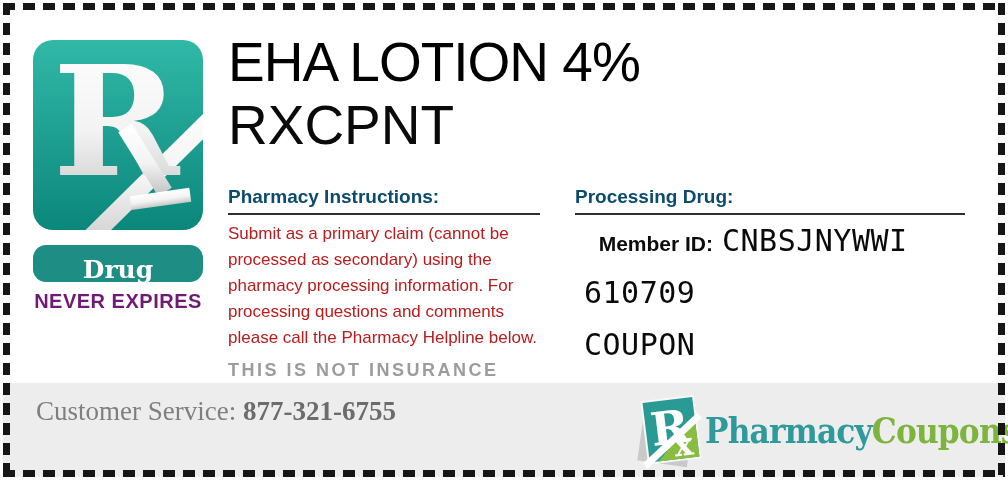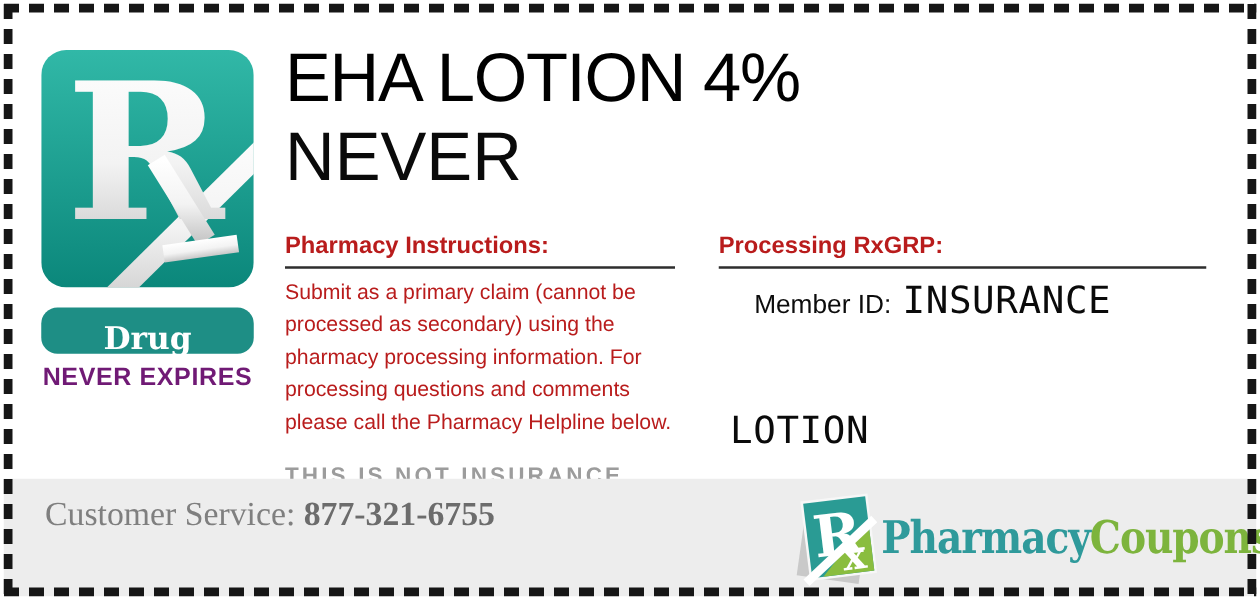--- a/index.html
+++ b/index.html
@@ -17,30 +17,30 @@
   .brand-col{position:absolute;left:33px;top:40px;width:170px;text-align:center;}
   .rx-badge{margin-top:11px;height:37px;line-height:49px;border-radius:13px;background:#1e8e85;
     color:#fff;font-family:"DejaVu Serif","Liberation Serif",serif;font-weight:bold;font-size:25px;}
   .never{margin-top:8px;color:#701a75;font-weight:bold;font-size:20px;letter-spacing:.5px;}
 
   
   .title{position:absolute;left:228px;top:31px;margin:0;font-size:55px;line-height:63px;font-weight:normal;color:#000;letter-spacing:-1px;white-space:nowrap;}
   .subtitle{position:absolute;left:228px;top:94px;margin:0;font-size:55px;line-height:63px;font-weight:400;color:#0a0a0a;letter-spacing:0;}
 
   
-  .sect-head{margin:0;font-size:19px;line-height:22px;font-weight:bold;color:#b91c1c;
+  .sect-head{margin:0;font-size:19px;line-height:22px;font-weight:bold;color:#0c4a6e;
     padding-bottom:5px;border-bottom:2px solid #2e2e2e;}
   .instructions{position:absolute;left:228px;top:186px;width:312px;}
   .instructions p{margin:6px 0 0;width:335px;font-size:17px;line-height:26px;color:#b91c1c;white-space:pre-line;}
-  .disclaimer{margin-top:19px;font-size:18px;font-weight:bold;color:#9c9c9c;letter-spacing:2.5px;}
+  .disclaimer{margin-top:9px;font-size:18px;font-weight:bold;color:#9c9c9c;letter-spacing:2.5px;}
 
   .processing{position:absolute;left:575px;top:186px;width:390px;}
   .proc-rows{margin-top:8px;}
   .proc-row{display:flex;align-items:baseline;height:36px;margin-bottom:16px;}
-  .proc-label{width:138px;text-align:right;font-size:21px;font-weight:normal;color:#0c0c0c;white-space:nowrap;}
+  .proc-label{width:138px;text-align:right;font-size:21px;font-weight:bold;color:#0c0c0c;white-space:nowrap;}
   .proc-value{margin-left:9px;font-family:"DejaVu Sans Mono",monospace;font-size:30px;color:#0a0a0a;letter-spacing:.5px;white-space:nowrap;}
 
   
   .footer-bar{position:absolute;left:3px;right:3px;bottom:3px;height:94px;background:#ededed;z-index:1;}
   .phones{position:absolute;left:36px;top:394px;z-index:2;font-size:27px;line-height:34px;color:#7f7f7f;white-space:nowrap;font-family:Liberation Serif, serif;}
   .phones b{color:#6c6c6c;font-weight:bold;}
   .site-logo{position:absolute;left:636px;top:390px;height:80px;display:flex;align-items:center;z-index:2;text-decoration:none;}
   .logo-text{display:inline-block;margin-left:3px;font-family:"DejaVu Serif","Liberation Serif",serif;
     font-weight:bold;font-size:36px;letter-spacing:-1px;transform:scaleX(.87);transform-origin:left center;white-space:nowrap;}
   .logo-teal{color:#2f9a9b;}
@@ -82,43 +82,44 @@
         </g>
       </g>
     </svg>
     <div class="rx-badge">
       <span>Drug Coupon</span>
     </div>
     <div class="never">NEVER EXPIRES</div>
   </div>
 
   <h1 class="title">EHA LOTION 4%</h1>
-  <div class="subtitle">NEVER</div>
+  <div class="subtitle">RXCPNT</div>
 
   <section class="instructions">
     <h3 class="sect-head">Pharmacy Instructions:</h3>
     <p>Submit as a primary claim (cannot be
 processed as secondary) using the
 pharmacy processing information. For
 processing questions and comments
 please call the Pharmacy Helpline below.</p>
     <div class="disclaimer">THIS IS NOT INSURANCE</div>
   </section>
 
   <section class="processing">
-    <h3 class="sect-head">Processing RxGRP:</h3>
+    <h3 class="sect-head">Processing Drug:</h3>
     <div class="proc-rows">
       <div class="proc-row">
         <span class="proc-label">Member ID:</span>
-        <span class="proc-value">INSURANCE</span>
+        <span class="proc-value">CNBSJNYWWI</span>
       </div>
       <div class="proc-row">
+        <span class="proc-value">610709</span>
       </div>
       <div class="proc-row">
-        <span class="proc-value">LOTION</span>
+        <span class="proc-value">COUPON</span>
       </div>
     </div>
   </section>
 
   <div class="footer-bar"></div>
 
   <div class="phones">
     <div>
       <span>Customer Service:</span>
       <b>877-321-6755</b>

